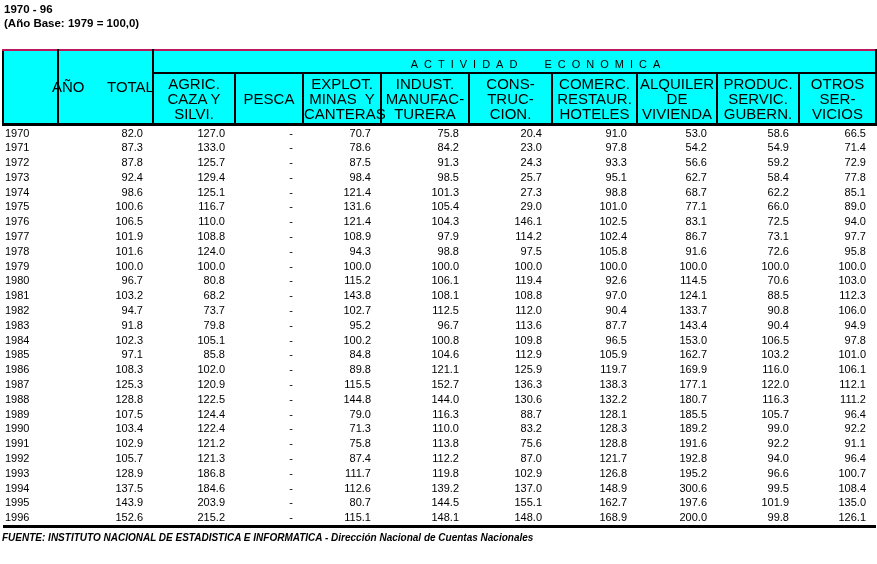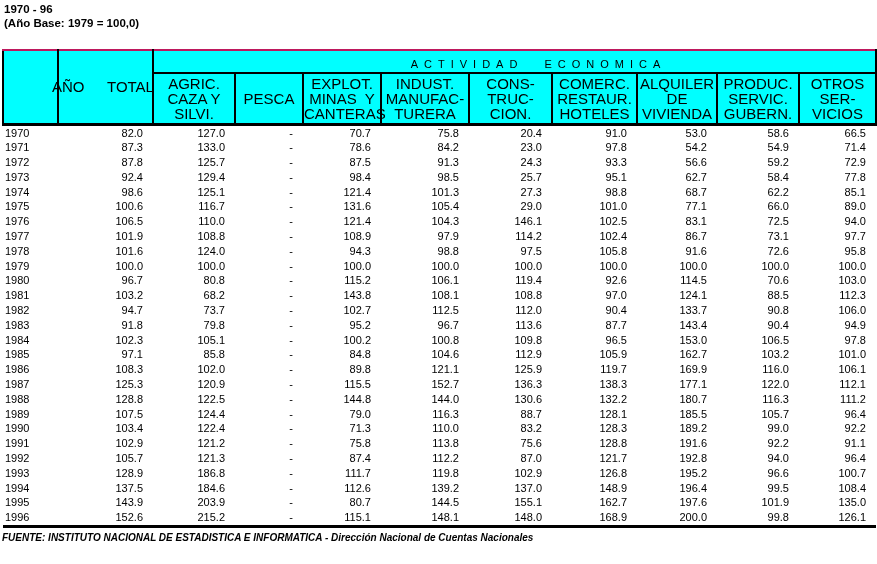--- a/index.html
+++ b/index.html
@@ -459,21 +459,21 @@
       </tr>
       <tr>
         <td class="year">1994</td>
         <td class="num">137.5</td>
         <td class="num">184.6</td>
         <td class="num">-</td>
         <td class="num">112.6</td>
         <td class="num">139.2</td>
         <td class="num">137.0</td>
         <td class="num">148.9</td>
-        <td class="num">196.4</td>
+        <td class="num">300.6</td>
         <td class="num">99.5</td>
         <td class="num">108.4</td>
       </tr>
       <tr>
         <td class="year">1995</td>
         <td class="num">143.9</td>
         <td class="num">203.9</td>
         <td class="num">-</td>
         <td class="num">80.7</td>
         <td class="num">144.5</td>

